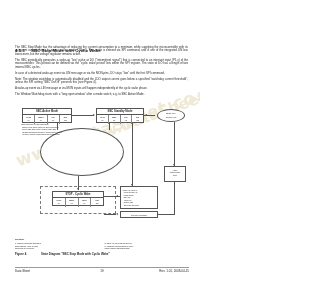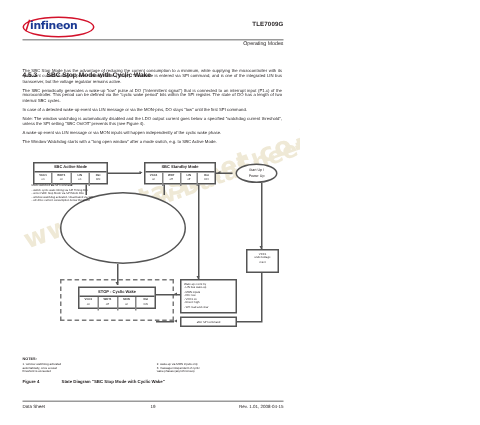--- a/index.html
+++ b/index.html
@@ -133,30 +133,20 @@
   .ftr-rule{position:absolute;left:0;right:0;top:0;height:.5px;background:#9a9a9a;}
   .ftr-l{position:absolute;left:0;top:2px;font-size:3px;}
   .ftr-c{position:absolute;left:50%;top:2px;transform:translateX(-50%);font-size:3px;}
   .ftr-r{position:absolute;right:0;top:2px;font-size:3px;}
 </style>
 </head>
 <body>
 
 <div class="page">
 
-  <div class="hdr">
-    <div class="logo">
-      <div class="logo-oval"></div>
-      <div class="logo-slash"></div>
-      <div class="logo-txt">infineon</div>
-    </div>
-    <div class="hdr-part">TLE7009G</div>
-    <div class="hdr-rule"></div>
-    <div class="hdr-sub">Operating Modes</div>
-  </div>
 
   <div class="sec">
     <span class="sec-num">4.5.3</span><span class="sec-title">SBC Stop Mode with Cyclic Wake</span>
   </div>
 
   <div class="body">
     <p class="p">The SBC Stop Mode has the advantage of reducing the current consumption to a minimum, while supplying the microcontroller with its quiescent current during its power saving mode ("Stop"). This mode is entered via SPI command, and is one of the integrated LIN bus transceiver, but the voltage regulator remains active.</p>
     <p class="p">The SBC periodically generates a wake-up "low" pulse at DO ("intermittent signal") that is connected to an interrupt input (P1.x) of the microcontroller. This period can be defined via the "cyclic wake period" bits within the SPI register. The state of DO has a length of two internal SBC cycles.</p>
     <p class="p">In case of a detected wake-up event via LIN message or via the MON-pins, DO stays "low" until the first SPI command.</p>
     <p class="p">Note: The window watchdog is automatically disabled and the LDO output current goes below a specified "watchdog current threshold", unless the SPI setting "SBC On/Off" prevents this (see Figure 4).</p>

